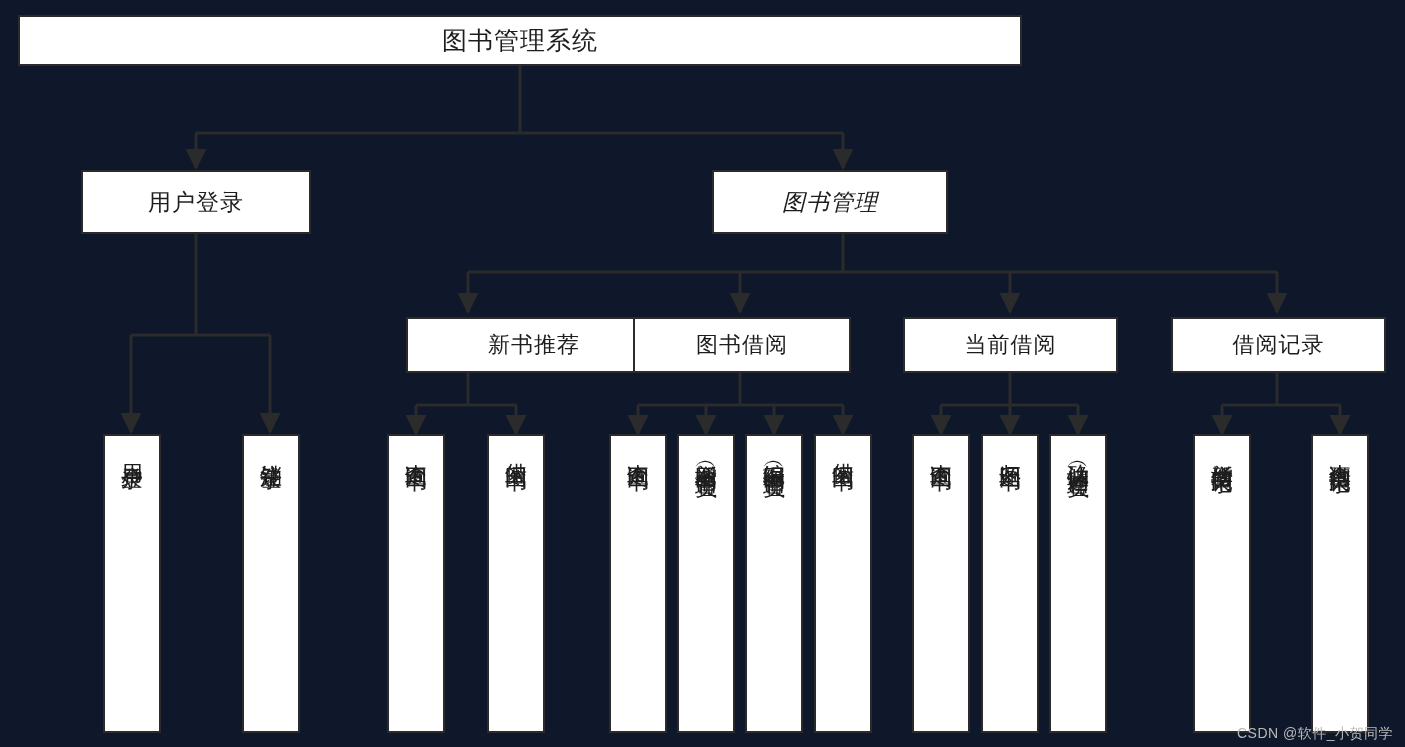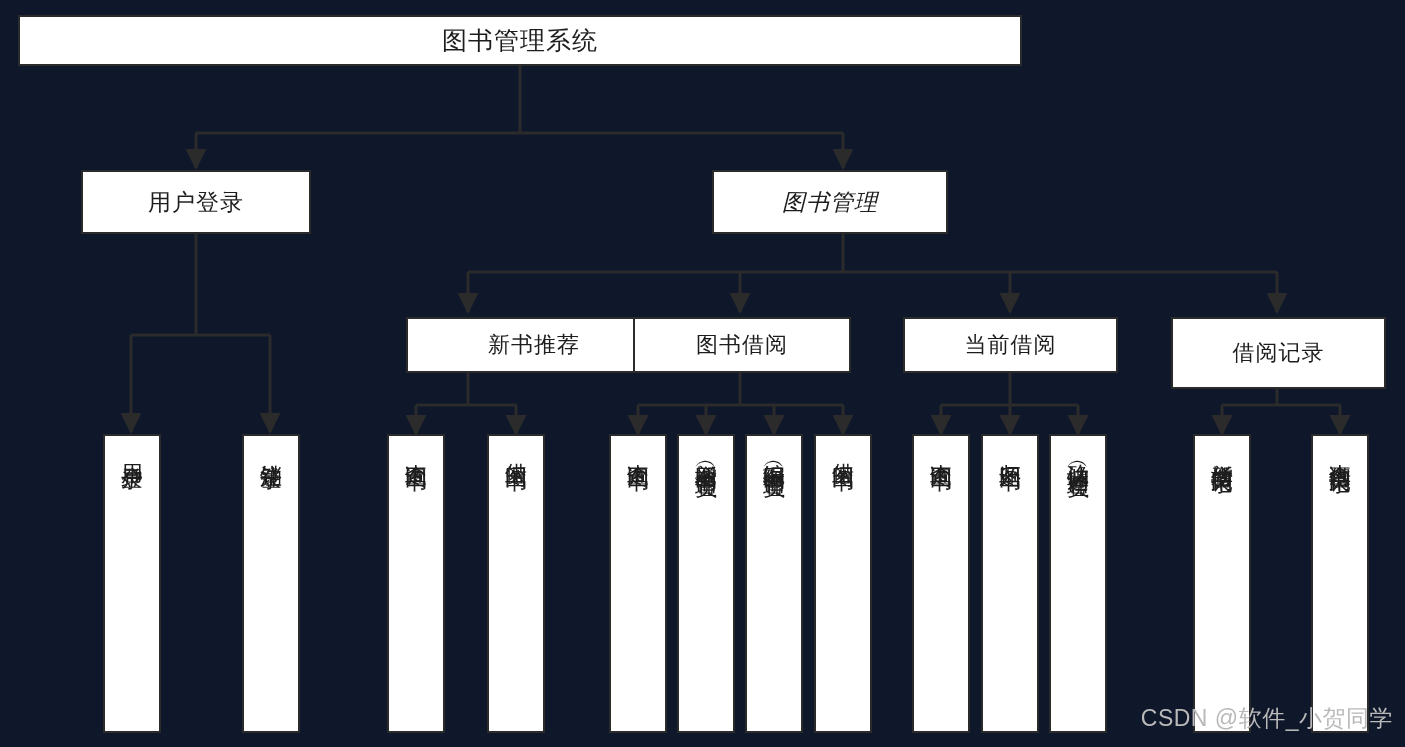--- a/index.html
+++ b/index.html
@@ -57,22 +57,22 @@
   .vtext {
     writing-mode: vertical-rl;
     text-orientation: upright;
     line-height: 1.08;
     white-space: nowrap;
     letter-spacing: 2px;
   }
   #watermark {
     position: absolute;
     right: 12px;
-    bottom: 13px;
-    font-size: 23px;
+    bottom: 4px;
+    font-size: 14px;
     color: #b9b9b9;
     letter-spacing: 0.5px;
     z-index: 5;
     white-space: nowrap;
     text-align: right;
   }
 </style>
 </head>
 <body>
 
@@ -141,21 +141,21 @@
 
   <div class="node lvl2" style="left:362px; top:317px; width:256px; height:56px;margin-left:44px;">
     <span>新书推荐</span>
   </div>
   <div class="node lvl2" style="left:633px; top:317px; width:218px; height:56px;">
     <span>图书借阅</span>
   </div>
   <div class="node lvl2" style="left:903px; top:317px; width:215px; height:56px;text-align:center;">
     <span>当前借阅</span>
   </div>
-  <div class="node lvl2" style="left:1171px; top:317px; width:215px; height:72px;">
+  <div class="node lvl2" style="left:1171px; top:317px; width:215px; height:56px;">
     <span>借阅记录</span>
   </div>
 
   <div class="node leaf" style="left:103px; top:434px; width:58px; height:299px;">
     <span class="vtext">用户登录</span>
   </div>
   <div class="node leaf" style="left:242px; top:434px; width:58px; height:299px;">
     <span class="vtext">注销登录</span>
   </div>
 

